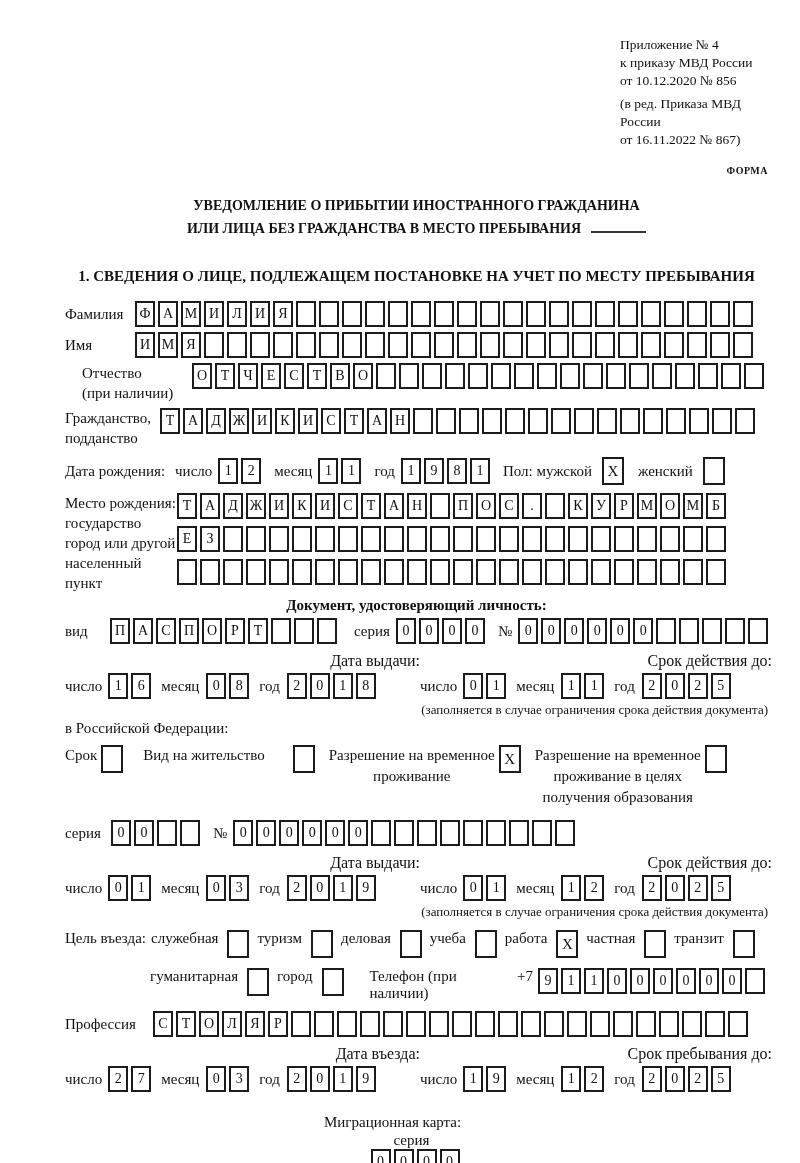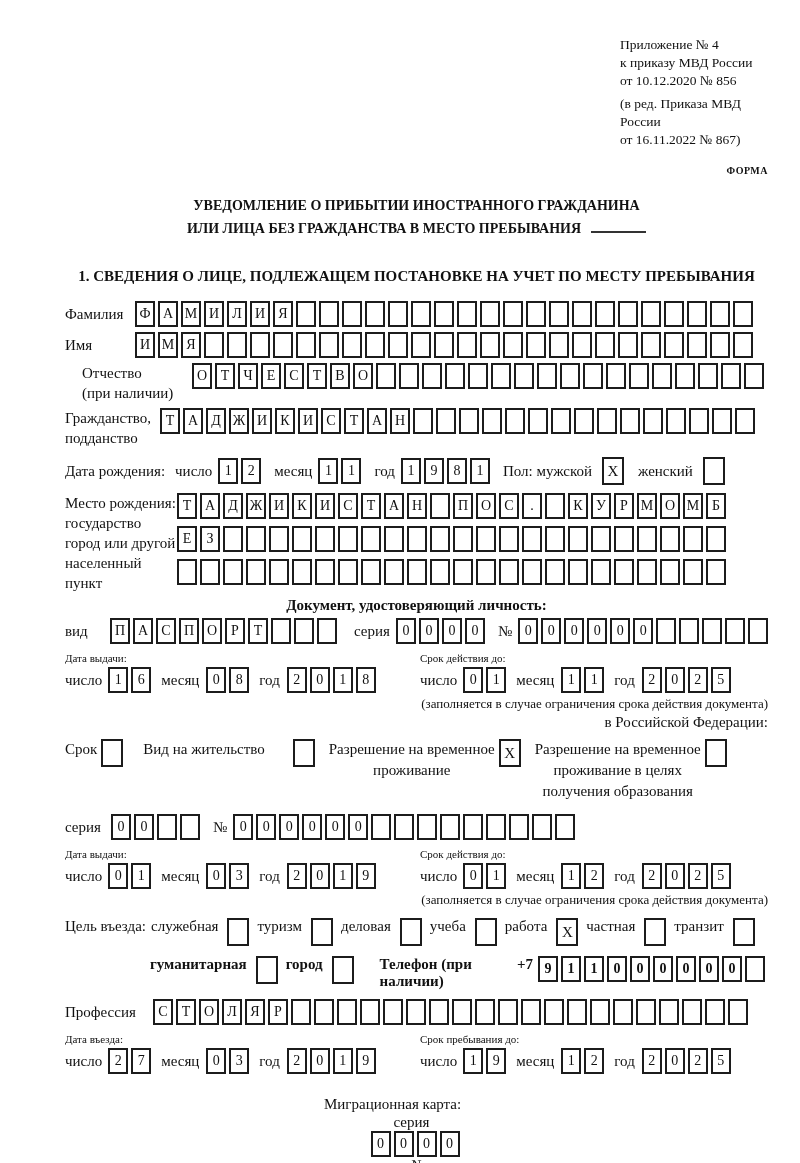--- a/index.html
+++ b/index.html
@@ -17,21 +17,21 @@
   .w70{width:70px;} .w110{width:110px;margin-left:17px;} .w95{width:95px;} .w112{width:112px;} .w45{width:45px;} .w88{width:88px;} .w185{width:185px;}
   .cells{display:flex;flex-wrap:nowrap;}
   .cell{flex:none;width:16px;height:22px;border:2px solid #1c1c1c;margin-right:3px;text-align:center;line-height:22px;font-size:14px;background:#fff;}
   .cellrow{margin-bottom:7px;}
   .mini{margin:0 6px 0 10px;}
   .dg{display:flex;align-items:center;}
   .dg .t{margin:0 7px;}
   .datepair{display:flex;margin-top:8px;}
   .datecol{flex:none;}
   .dc-l{width:355px;} .dc-r{width:352px;}
-  .datetitle{text-align:left;font-size:11px;margin-bottom:3px;}
+  .datetitle{text-align:right;font-size:16px;margin-bottom:3px;}
   .note-right{text-align:right;font-size:13px;margin-top:3px;}
   .para{margin-top:10px;line-height:22px;}
   .chkrow{display:flex;align-items:flex-start;margin-top:8px;}
   .chklbl{text-align:center;line-height:21px;}
   .chk{flex:none;width:18px;height:24px;border:2px solid #1c1c1c;text-align:center;line-height:24px;font-size:15px;margin:0 4px;}
   .gap6{width:6px;flex:none;} .gap10{width:10px;flex:none;} .gap16{width:16px;flex:none;} .gap24{width:24px;flex:none;}
   .purline{display:flex;margin-top:10px;}
   .purline .pl{margin-right:5px;}
   .purline .chk{margin-right:8px;}
 </style>
@@ -388,21 +388,21 @@
             <span class="cell">2</span>
             <span class="cell">0</span>
             <span class="cell">2</span>
             <span class="cell">5</span>
           </div>
       </div>
     </div>
   </div>
   <div class="note-right">(заполняется в случае ограничения срока действия документа)</div>
 
-  <div style="margin-top:2px;text-align:right;">в Российской Федерации:</div>
+  <div style="margin-top:2px;">в Российской Федерации:</div>
 
   <div class="chkrow">
     <div class="chklbl">Срок</div>
     <span class="chk"></span>
     <span class="gap16"></span>
     <div class="chklbl">Вид на жительство</div>
     <span class="gap24"></span>
     <span class="chk"></span>
     <span class="gap10"></span>
     <div class="chklbl">
@@ -507,21 +507,21 @@
     <span class="chk"></span>
     <span class="pl">учеба</span>
     <span class="chk"></span>
     <span class="pl">работа</span>
     <span class="chk">X</span>
     <span class="pl">частная</span>
     <span class="chk"></span>
     <span class="pl">транзит</span>
     <span class="chk"></span>
   </div>
-  <div class="purline" style="margin-left:85px;font-weight:bold;">
+  <div class="purline" style="margin-left:85px;">
     <span class="pl">гуманитарная</span>
     <span class="chk"></span>
     <span class="pl">город</span>
     <span class="chk"></span>
     <span class="pl" style="margin-left:18px;">Телефон (при наличии)</span>
     <span class="pl" style="margin-left:14px;">+7</span>
     <div class="cells">
         <span class="cell">9</span>
         <span class="cell">1</span>
         <span class="cell">1</span>

